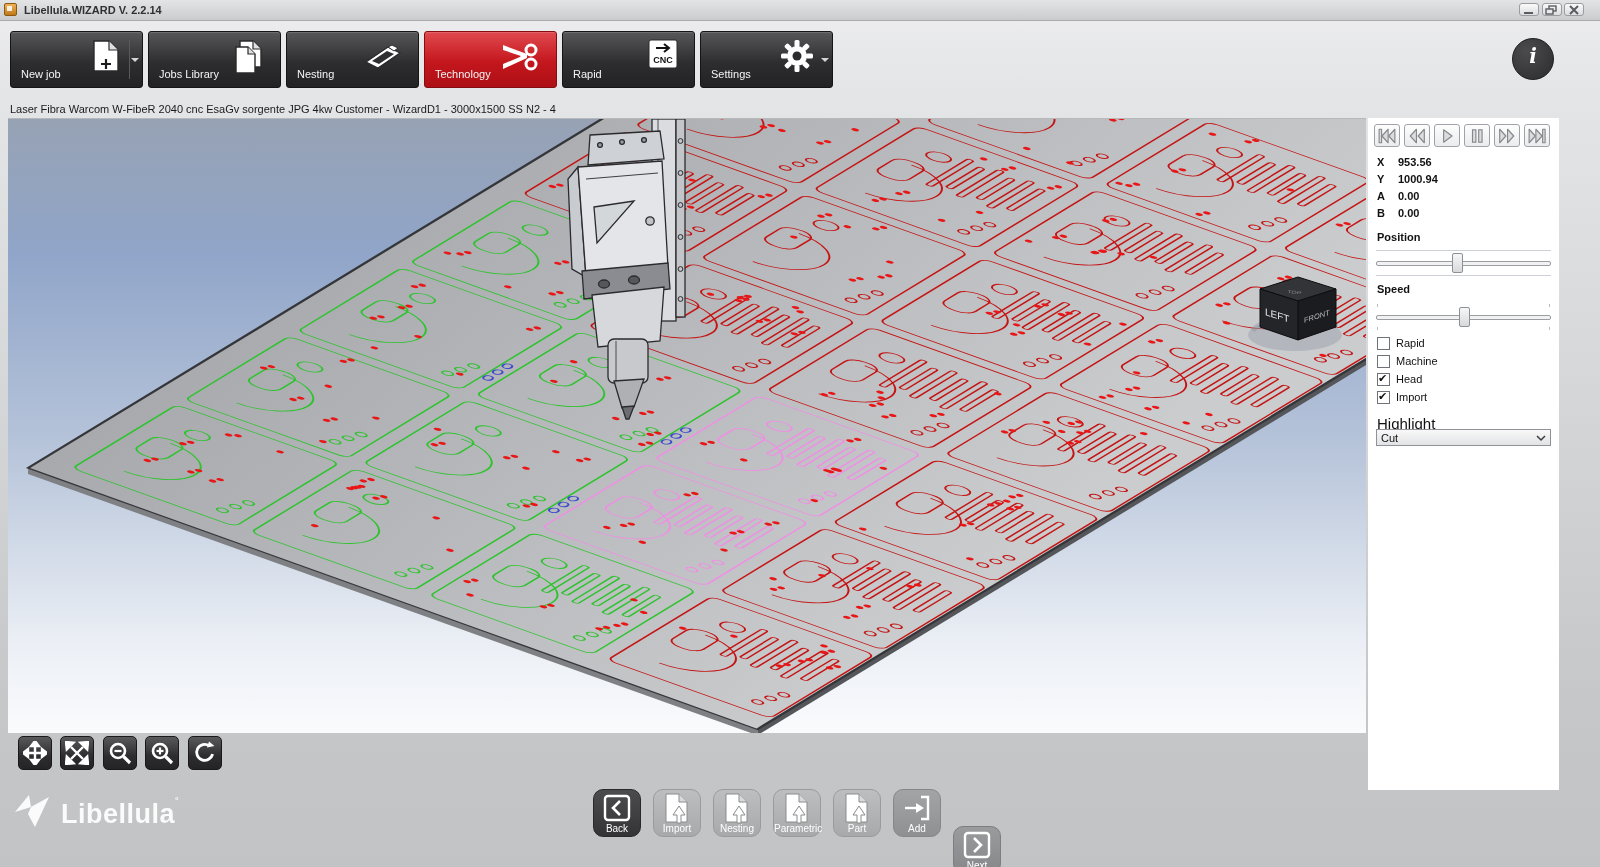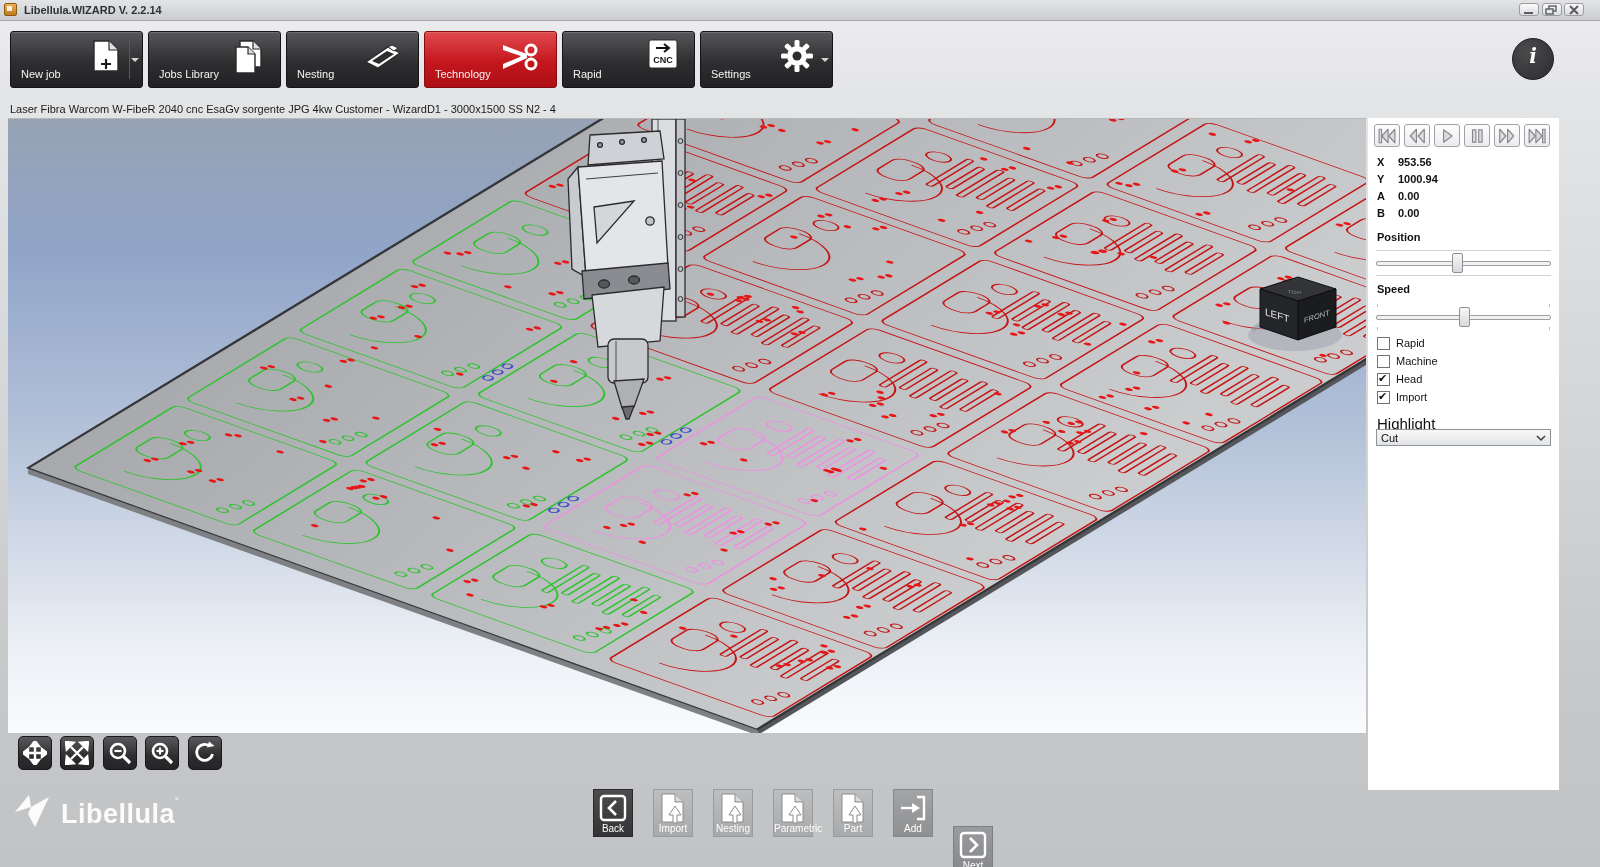--- a/index.html
+++ b/index.html
@@ -71,21 +71,21 @@
   .vbtn{position:absolute;top:736px;width:34px;height:34px;border-radius:5px;cursor:pointer;
         background:linear-gradient(#59595b 0%,#2d2d2f 60%,#242426 100%);border:1px solid #19191b;box-sizing:border-box;}
   .vbtn svg{position:absolute;left:4px;top:4px;}
 
   
   .logo{position:absolute;left:14px;top:794px;display:flex;align-items:center;gap:9px;}
   .logo-text{font-size:27px;font-weight:bold;color:#fbfbfb;letter-spacing:.5px;}
   .logo-sup{font-size:9px;color:#fbfbfb;vertical-align:20px;}
 
   
-  .nav-btn{position:absolute;top:789px;width:40px;height:48px;border-radius:0;cursor:pointer;box-sizing:border-box;}
+  .nav-btn{position:absolute;top:789px;width:48px;height:48px;border-radius:10px;cursor:pointer;box-sizing:border-box;}
   .nav-dark{background:linear-gradient(#4c4c4e,#343436);border:1px solid #29292b;}
   .nav-light{background:linear-gradient(#bdbec0,#a8a9ab);border:1px solid #9a9b9d;}
   .nav-mid{background:linear-gradient(#a3a4a6,#8f9092);border:1px solid #868789;}
   .nav-mid2{background:linear-gradient(#9a9b9d,#86878a);border:1px solid #7d7e80;margin-top:37px;}
   .nav-btn svg{position:absolute;left:50%;transform:translateX(-50%);top:3px;}
   .nav-label{position:absolute;left:0;bottom:2px;width:100%;text-align:center;font-size:10px;color:#fff;}
 </style>
 </head>
 <body>
 

